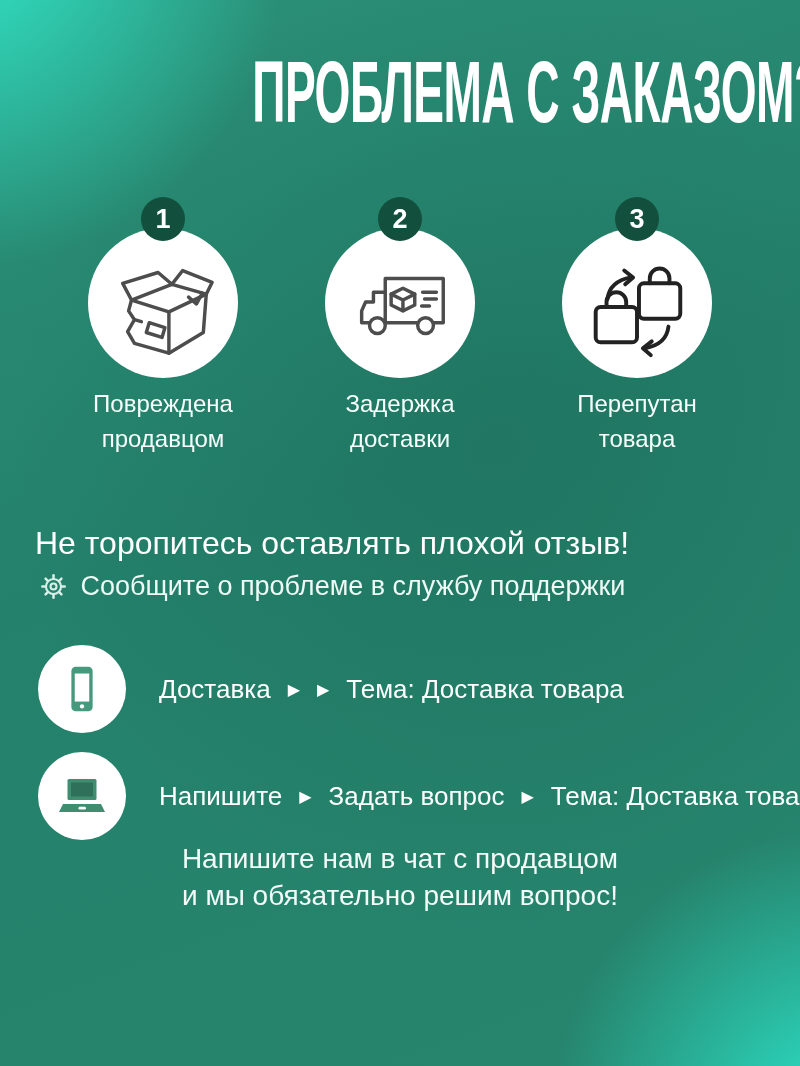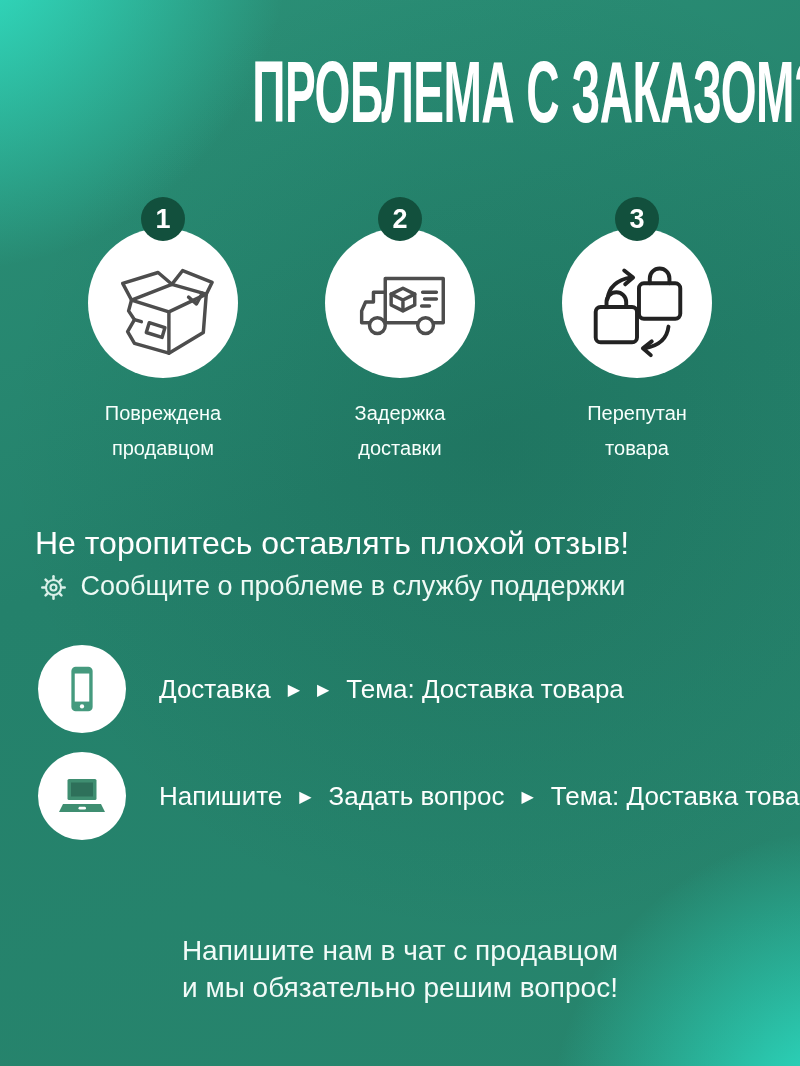--- a/index.html
+++ b/index.html
@@ -20,35 +20,35 @@
   }
   
   .problems{position:absolute;top:197px;left:0;width:800px;display:flex;justify-content:center;gap:87px;}
   .problem{width:150px;display:flex;flex-direction:column;align-items:center;}
   .badge{
     width:44px;height:44px;border-radius:50%;background:#12503d;color:#fff;
     display:flex;align-items:center;justify-content:center;
     font-size:27px;font-weight:bold;margin-bottom:-13px;position:relative;z-index:2;
   }
   .circle{width:150px;height:150px;border-radius:50%;background:#ffffff;display:flex;align-items:center;justify-content:center;}
-  .caption{margin-top:18px;text-align:center;color:#f7fffc;font-size:20px;line-height:35px;width:220px;}
+  .caption{margin-top:8px;text-align:center;color:#f7fffc;font-size:24px;line-height:35px;width:220px;}
   .caption span{display:block;}
   
   .advice{position:absolute;top:524px;left:0;width:664px;text-align:center;color:#ffffff;}
   .advice-headline{font-size:32px;line-height:38px;}
-  .advice-sub{margin-top:9px;display:flex;justify-content:center;align-items:flex-end;gap:13px;font-size:27px;color:#eefaf5;}
+  .advice-sub{margin-top:9px;display:flex;justify-content:center;align-items:center;gap:13px;font-size:27px;color:#eefaf5;}
   
   .path-row{position:absolute;left:38px;display:flex;align-items:center;}
   .row1{top:645px;}
   .row2{top:752px;}
   .row-circle{width:88px;height:88px;border-radius:50%;background:#ffffff;display:flex;align-items:center;justify-content:center;flex:0 0 auto;}
   .steps{display:flex;align-items:center;gap:17px;margin-left:33px;font-size:26px;color:#fdfffe;white-space:nowrap;text-align:center;}
   .sep{font-size:16px;color:#ffffff;line-height:1;padding-top:2px;}
   
-  .footer{position:absolute;top:932px;left:0;width:800px;text-align:center;color:#f2fbf8;font-size:28px;line-height:37px;}
+  .footer{position:absolute;top:840px;left:0;width:800px;text-align:center;color:#f2fbf8;font-size:28px;line-height:37px;}
   .footer span{display:block;}
   svg{display:block;}
 </style>
 </head>
 <body>
 
 <div class="stage">
 
   <div class="title">
     <span>ПРОБЛЕМА С ЗАКАЗОМ?</span>

